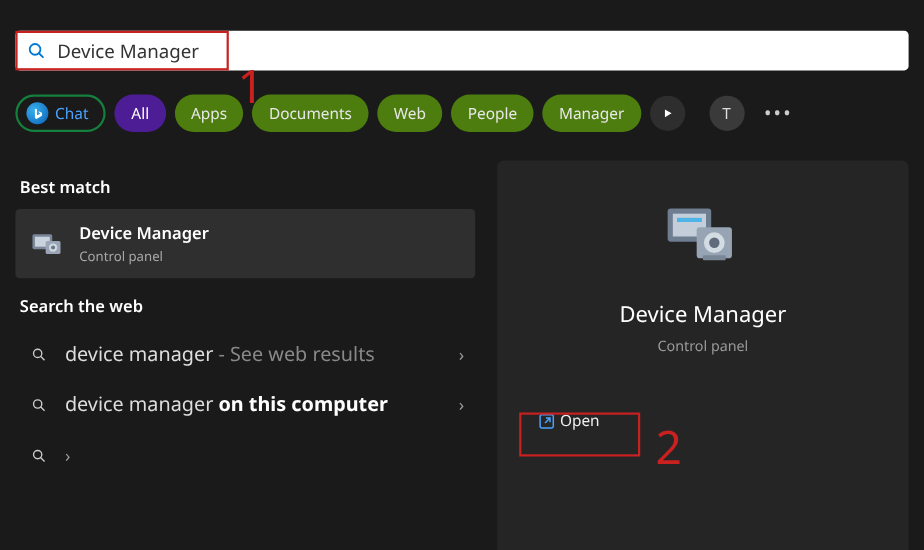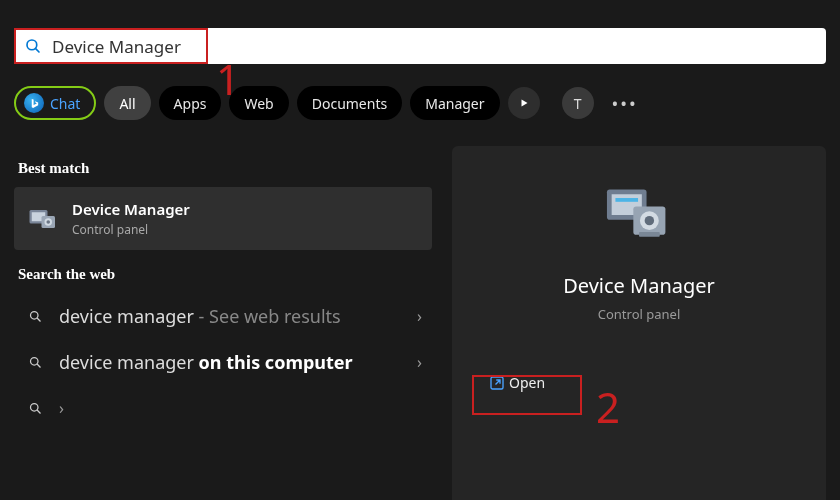--- a/index.html
+++ b/index.html
@@ -3,29 +3,29 @@
 <meta charset="utf-8">
 <style>
   * { box-sizing: border-box; margin: 0; padding: 0; font-family: "Segoe UI", system-ui, sans-serif; }
   body { width: 840px; height: 500px; background: #1a1a1a; color: #fff; overflow: hidden; position: relative; }
   .top-search-bar { position: absolute; top: 28px; left: 14px; right: 14px; height: 36px; background: #fff; border-radius: 4px; display: flex; align-items: center; padding: 0 10px; }
   .search-annotation-box { position: absolute; top: 28px; left: 14px; width: 194px; height: 36px; border: 2px solid #c92020; pointer-events: none; }
   .search-icon-wrap { color: #0078d4; margin-right: 10px; display:flex; align-items:center;}
   .search-input { flex: 1; border: none; outline: none; font-size: 17px; color: #333; background: transparent; }
   .annotation-1 { position: absolute; top: 50px; left: 216px; color: #c92020; font-size: 42px; font-weight: 400; }
   .filter-row { position: absolute; top: 86px; left: 14px; right: 14px; display: flex; align-items: center; gap: 8px; }
-  .pill { height: 34px; padding: 0 15px; border-radius: 17px; background: #000000; color: #e8e8e8; font-size: 14px; display: flex; align-items: center; cursor: pointer; white-space: nowrap; }
-  .pill.chat { background: #1a1a1a; border: 2px solid #84cc16; color: #4aa3ff; gap: 6px; padding: 0 14px 0 8px; }
-  .pill.all { background: #404040; color: #fff; }
+  .pill { height: 34px; padding: 0 15px; border-radius: 17px; background: #4d7c0f; color: #e8e8e8; font-size: 14px; display: flex; align-items: center; cursor: pointer; white-space: nowrap; }
+  .pill.chat { background: #1a1a1a; border: 2px solid #15803d; color: #4aa3ff; gap: 6px; padding: 0 14px 0 8px; }
+  .pill.all { background: #4c1d95; color: #fff; }
   .bing-mini { width: 20px; height: 20px; border-radius: 50%; background: radial-gradient(circle at 35% 35%, #37b0ee, #0a5fb5); display:flex; align-items:center; justify-content:center;}
   .play-circle { width: 32px; height: 32px; border-radius: 50%; background: #2e2e2e; display:flex; align-items:center; justify-content:center; cursor:pointer;}
   .avatar { width: 32px; height: 32px; border-radius: 50%; background: #3a3a3a; display: flex; align-items:center; justify-content:center; font-size:14px; color:#ddd; margin-left: 14px;}
   .more-dots { margin-left: 10px; font-size: 18px; color:#ccc; letter-spacing:2px; cursor:pointer;}
   .left-col { position: absolute; top: 146px; left: 14px; width: 418px; }
-  .section-header { font-size: 15px; font-weight: 600; color: #fff; margin: 14px 0 10px 4px; font-family: Liberation Serif, serif; }
+  .section-header { font-size: 15px; font-weight: 600; color: #fff; margin: 14px 0 10px 4px; }
   .best-match-card { background: #2f2f2f; border-radius: 4px; padding: 12px 14px; display: flex; align-items: center; gap: 14px; cursor:pointer;}
   .bm-icon { width: 30px; height: 30px; display:flex; align-items:center; justify-content:center;}
   .bm-title { font-size: 15px; font-weight: 600; color:#fff; }
   .bm-sub { font-size: 12px; color: #a8a8a8; margin-top: 2px;}
   .web-item { display: flex; align-items: center; height: 46px; padding: 0 10px 0 14px; cursor:pointer;}
   .web-item .search-glyph { color:#ccc; margin-right: 16px; display:flex;}
   .web-label { flex:1; font-size: 18px; color:#ddd;}
   .web-label .muted { color:#888;}
   .web-label strong { color:#fff; font-weight:700;}
   .chevron { color:#999; font-size: 16px;}
@@ -58,22 +58,23 @@
   <div class="pill chat">
     <span class="bing-mini">
       <svg width="11" height="11" viewBox="0 0 24 24">
           <path d="M6 2 L10 3 L10 15 L17 12 L14 10 L13 7 L20 10 L20 16 L9 22 L6 20 Z" fill="#fff"></path>
         </svg>
     </span>
     <span>Chat</span>
   </div>
   <div class="pill all">All</div>
   <div class="pill">Apps</div>
+  <div class="pill">Documents</div>
   <div class="pill">Web</div>
-  <div class="pill">Documents</div>
+  <div class="pill">People</div>
   <div class="pill">Manager</div>
   <div class="play-circle">
     <svg width="12" height="12" viewBox="0 0 24 24">
         <path d="M7 5 L19 12 L7 19 Z" fill="#fff"></path>
       </svg>
   </div>
   <div class="avatar">T</div>
   <div class="more-dots">•••</div>
 </div>
 

